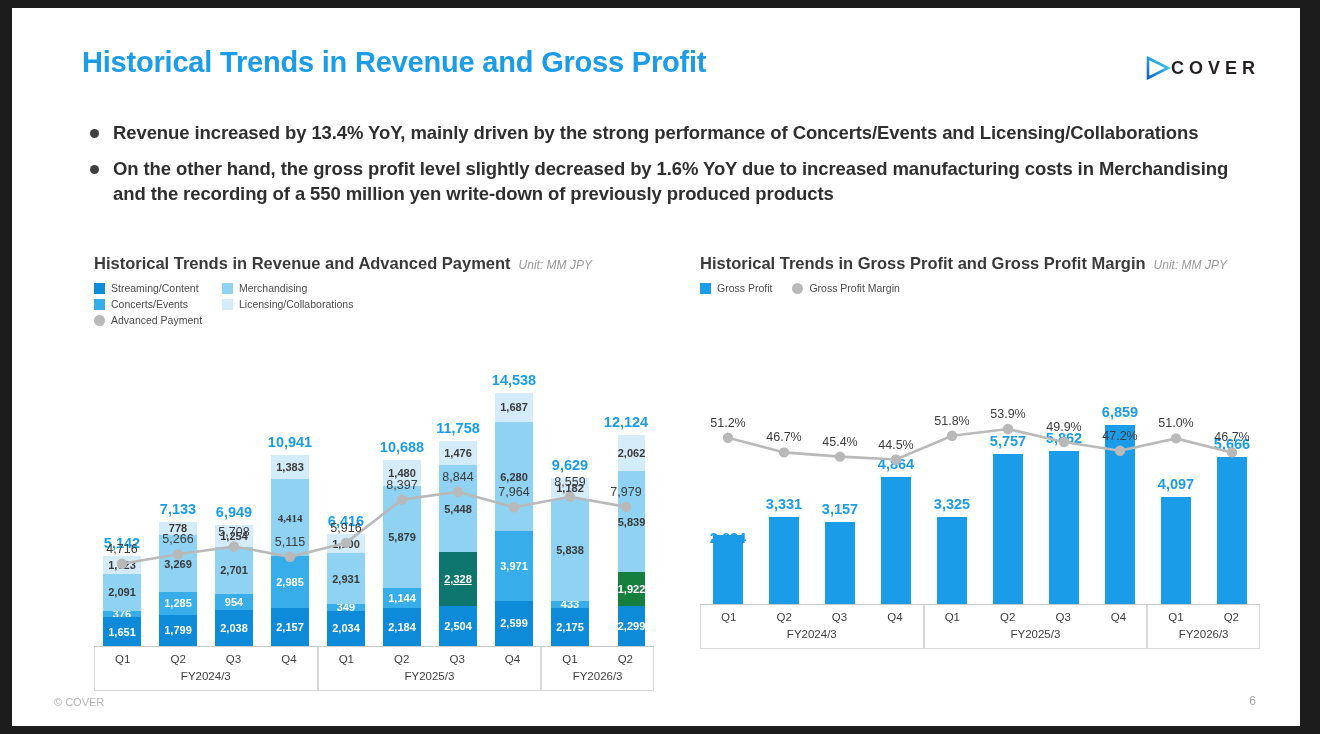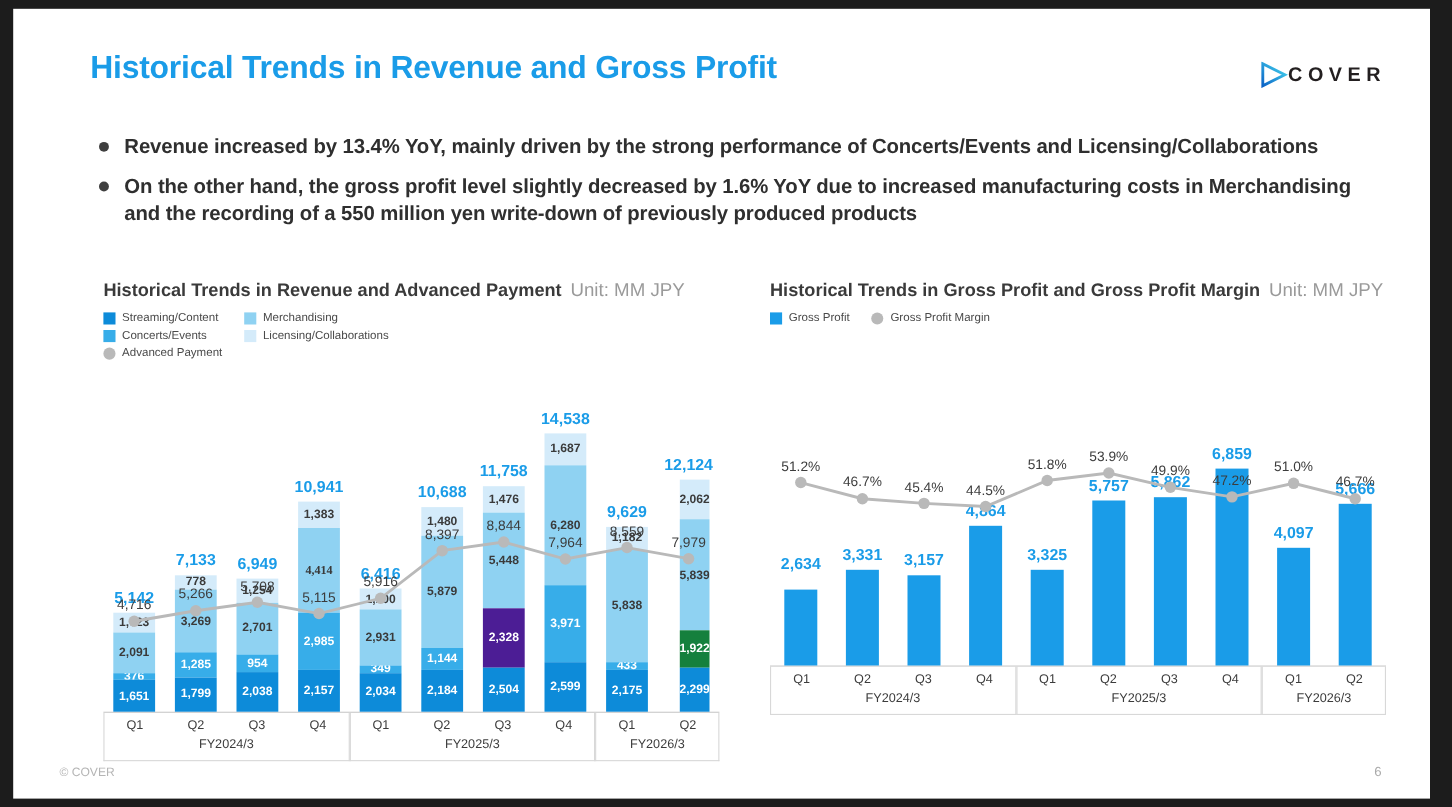--- a/index.html
+++ b/index.html
@@ -45,21 +45,21 @@
     line-height: 1.36; letter-spacing: -0.1px;
   }
 
   
   .panel { position: absolute; top: 246px; }
   #panel-left  { left: 82px;  width: 560px; }
   #panel-right { left: 688px; width: 560px; }
 
   .panel-head { display: flex; align-items: baseline; gap: 8px; }
   .panel-title { font-size: 16.5px; font-weight: bold; color: #3a3a3a; white-space: nowrap; }
-  .panel-unit  { font-size: 17px; color: #9a9a9a; }
+  .panel-unit  { font-size: 12px; color: #9a9a9a; font-style: italic; }
 
   
   .legend-l {
     margin-top: 9px;
     display: grid;
     grid-template-columns: 118px auto;
     row-gap: 4px; column-gap: 10px;
     width: 300px;
   }
   .leg { display: flex; align-items: center; gap: 6px; }
@@ -240,21 +240,21 @@
               <div class="seg" style="height: 102.472px; background: rgb(143, 210, 242); color: rgb(58, 58, 58);">5,879</div>
               <div class="seg" style="height: 19.9401px; background: rgb(55, 173, 233); color: rgb(255, 255, 255);">1,144</div>
               <div class="seg" style="height: 38.0675px; background: rgb(13, 139, 217); color: rgb(255, 255, 255);">2,184</div>
             </div>
             <div class="total" style="bottom: 191.294px;">10,688</div>
           </div>
           <div class="slot">
             <div class="bar" style="height: 204.944px;">
               <div class="seg" style="height: 25.7269px; background: rgb(212, 235, 250); color: rgb(58, 58, 58);">1,476</div>
               <div class="seg" style="height: 94.9596px; background: rgb(143, 210, 242); color: rgb(58, 58, 58);">5,448</div>
-              <div class="seg" style="height: 58px; background: #4c1d95; color: rgb(255, 255, 255);">2,328</div>
+              <div class="seg" style="height: 58px; background: #0f766e; color: rgb(255, 255, 255); text-decoration: underline;">2,328</div>
               <div class="seg" style="height: 43.6451px; background: rgb(13, 139, 217); color: rgb(255, 255, 255);">2,504</div>
             </div>
             <div class="total" style="bottom: 209.944px;">11,758</div>
           </div>
           <div class="slot">
             <div class="bar" style="height: 253.4px;">
               <div class="seg" style="height: 29.4047px; background: rgb(212, 235, 250); color: rgb(58, 58, 58);">1,687</div>
               <div class="seg" style="height: 109.461px; background: rgb(143, 210, 242); color: rgb(58, 58, 58);">6,280</div>
               <div class="seg" style="height: 69.2152px; background: rgb(55, 173, 233); color: rgb(255, 255, 255);">3,971</div>
               <div class="seg" style="height: 45.301px; background: rgb(13, 139, 217); color: rgb(255, 255, 255);">2,599</div>
@@ -347,21 +347,21 @@
         </div>
         <div class="leg">
           <span class="sw circ" style="background: rgb(185, 185, 185);"></span>
           <span class="lb">Gross Profit Margin</span>
         </div>
       </div>
     <div class="plot" id="plot-right">
       <div class="bars" id="bars-right">
           <div class="slot">
             <div class="bar" style="height: 68.5748px; background: rgb(26, 156, 232);"></div>
-            <div class="total" style="bottom: 84px;">2,634</div>
+            <div class="total" style="bottom: 58px;">2,634</div>
           </div>
           <div class="slot">
             <div class="bar" style="height: 86.7209px; background: rgb(26, 156, 232);"></div>
             <div class="total" style="bottom: 91.7209px;">3,331</div>
           </div>
           <div class="slot">
             <div class="bar" style="height: 82.1909px; background: rgb(26, 156, 232);"></div>
             <div class="total" style="bottom: 87.1909px;">3,157</div>
           </div>
           <div class="slot">

